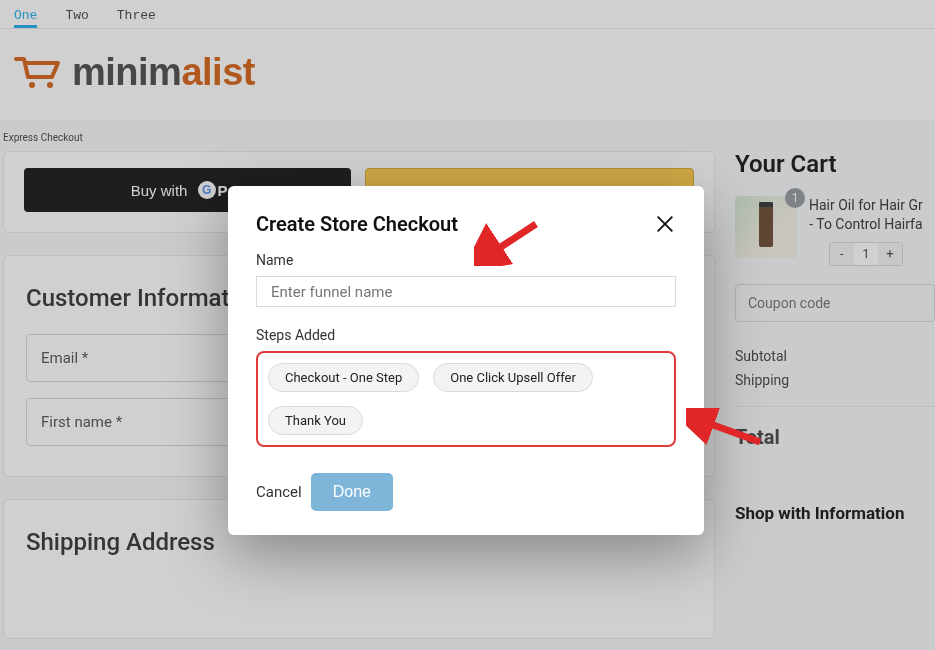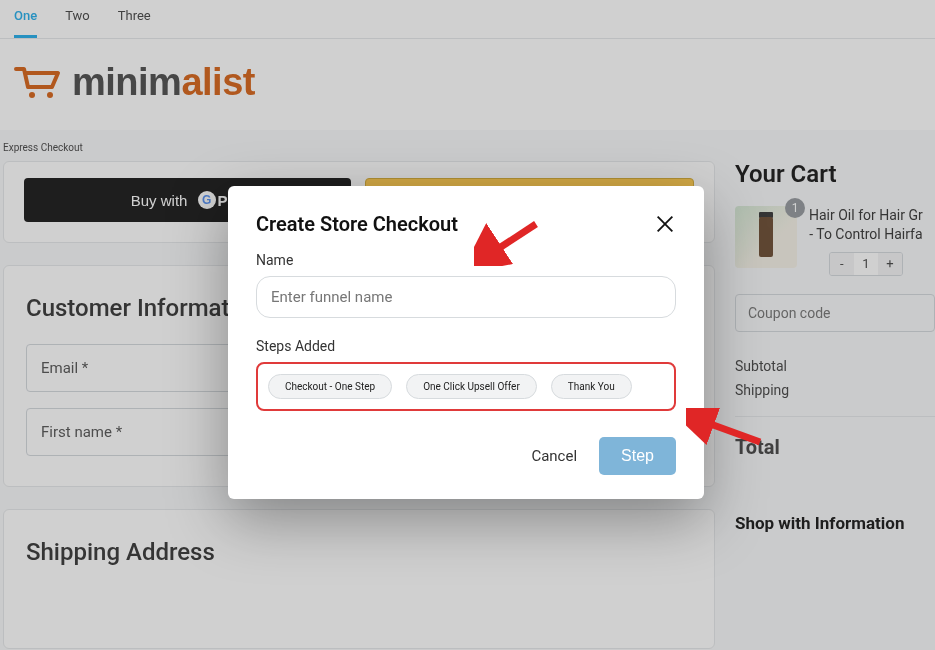--- a/index.html
+++ b/index.html
@@ -20,23 +20,24 @@
   
   .tabs {
     display: flex;
     gap: 28px;
     padding: 8px 14px 0 14px;
     background: #fff;
     border-bottom: 1px solid #e3e6e8;
     font-size: 13px;
   }
   .tab {
-    padding-bottom: 12px;
+    padding-bottom: 2px;
     color: #333;
     cursor: pointer;
+    font-family: Liberation Mono, monospace;
   }
   .tab.active {
     color: #0ea5e9;
     border-bottom: 3px solid #0ea5e9;
     font-weight: 500;
   }
   
   .logo-row {
     padding: 22px 14px 26px 14px;
     background: #fff;
@@ -172,37 +173,37 @@
     border-radius: 6px;
     box-shadow: 0 20px 60px rgba(0,0,0,0.35);
     z-index: 20;
     padding: 26px 28px 24px 28px;
   }
   .modal-head { display:flex; justify-content: space-between; align-items: center; margin-bottom: 16px;}
   .modal-title { font-size: 20px; font-weight: 600; color: #111; }
   .close-x { width: 22px; height: 22px; cursor: pointer; color:#111; stroke-width:2;}
   .m-label { font-size: 14px; color: #333; margin-bottom: 8px; }
   .m-input {
-    width: 100%; height: 42px;
-    border: 1px solid #d7dbde; border-radius: 14px;
+    width: 100%; height: 31px;
+    border: 1px solid #d7dbde; border-radius: 0;
     padding: 0 14px; font-size: 15px; color: #777;
     display:flex; align-items:center;
   }
   .steps-wrap {
     border: 2px solid #e03a3a; border-radius: 8px;
     padding: 10px 10px; margin-top: 6px;
     display: flex; gap: 14px; flex-wrap: wrap;
   }
   .pill {
     background: #f2f3f4; border: 1px solid #d7dbde;
     border-radius: 18px; padding: 6px 16px;
-    font-size: 10px; color: #222;
+    font-size: 13px; color: #222;
   }
   .modal-actions {
-    display: flex; justify-content: flex-end; gap: 22px;
+    display: flex; justify-content: flex-start; gap: 9px;
     margin-top: 26px; align-items: center;
   }
   .cancel-link { font-size: 15px; color: #333; cursor: pointer; }
   .done-btn {
     background: #7fb5d9; color: #fff; border: none;
     border-radius: 5px; padding: 10px 22px; font-size: 16px;
     cursor: pointer;
   }
   
   .arrow { position: absolute; z-index: 30; }
@@ -301,21 +302,21 @@
   <div class="m-label">Name</div>
   <div class="m-input">Enter funnel name</div>
   <div class="m-label" style="margin-top:20px;">Steps Added</div>
   <div class="steps-wrap">
     <div class="pill">Checkout - One Step</div>
     <div class="pill">One Click Upsell Offer</div>
     <div class="pill">Thank You</div>
   </div>
   <div class="modal-actions">
     <div class="cancel-link">Cancel</div>
-    <button class="done-btn">Step</button>
+    <button class="done-btn">Done</button>
   </div>
 </div>
 
 <svg class="arrow" style="left:474px; top:218px;" width="70" height="48" viewBox="0 0 70 48">
   <defs>
       <marker id="ah1" markerWidth="7" markerHeight="7" refX="3" refY="3" orient="auto">
         <polygon points="0 0, 7 3, 0 7" fill="#e02626"></polygon>
       </marker>
     </defs>
   <line x1="62" y1="6" x2="10" y2="40" stroke="#e02626" stroke-width="7" marker-end="url(#ah1)"></line>

